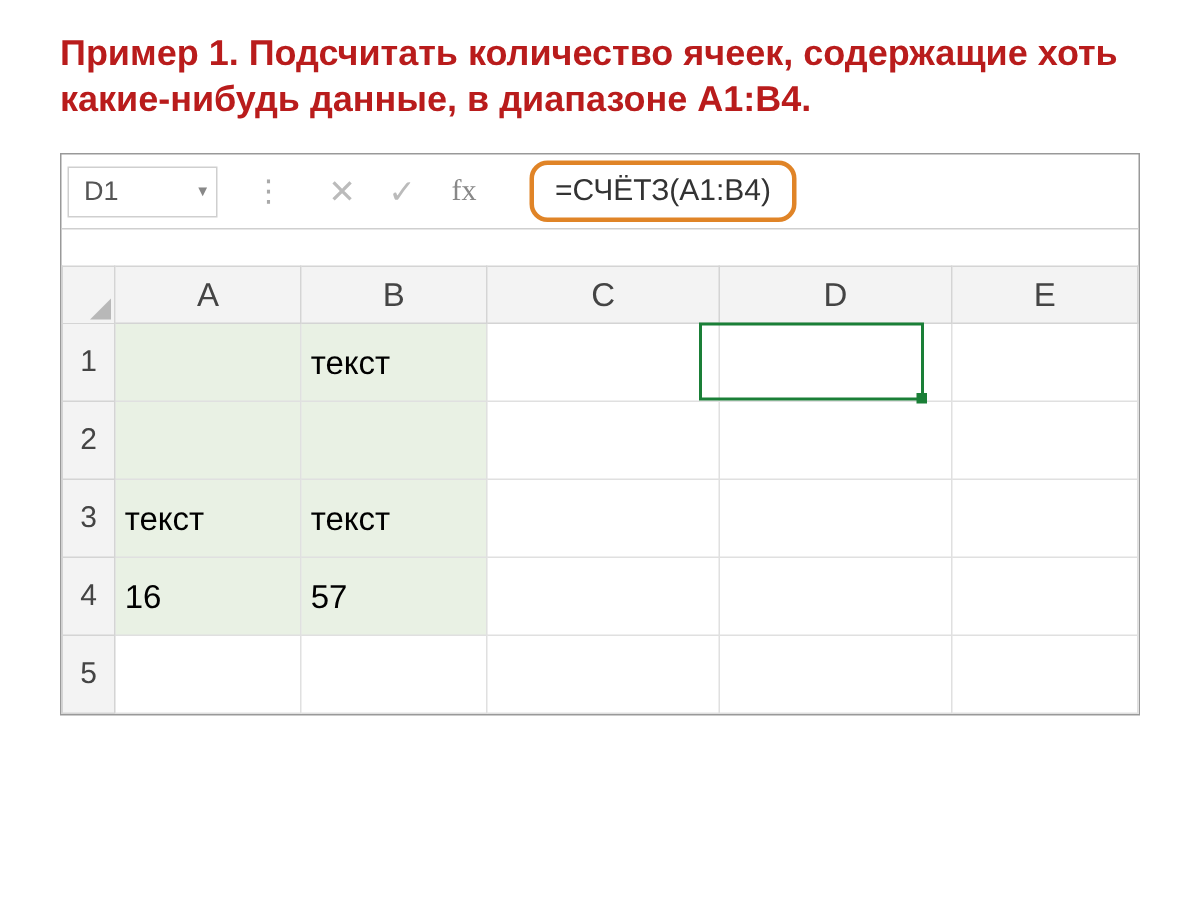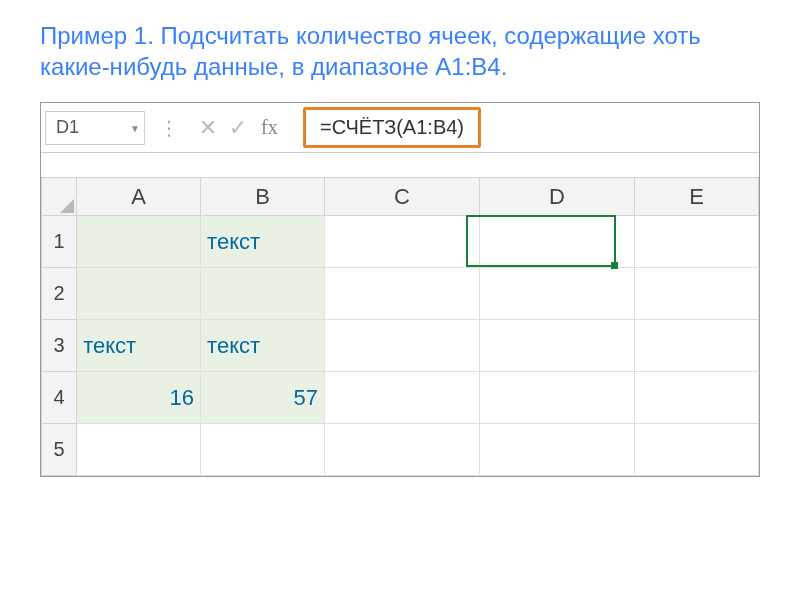--- a/index.html
+++ b/index.html
@@ -3,39 +3,39 @@
   <meta charset="utf-8">
   <style>
     * { box-sizing: border-box; margin: 0; padding: 0; }
     body {
       font-family: Arial, sans-serif;
       background: #fff;
       padding: 20px 40px;
       width: 800px;
     }
     .title {
-      color: #3b82f6;
+      color: #b91c1c;
       font-size: 24px;
-      font-weight: normal;
+      font-weight: bold;
       line-height: 1.3;
       margin-bottom: 20px;
     }
     .excel-shot {
       border: 1px solid #999;
       position: relative;
       width: 720px;
       background: #fff;
     }
     .formula-bar {
       display: flex;
       align-items: center;
       height: 50px;
       border-bottom: 1px solid #cfcfcf;
       padding: 0 4px;
-      gap: 0;
+      gap: 10px;
     }
     .name-box {
       width: 100px;
       height: 34px;
       border: 1px solid #cfcfcf;
       display: flex;
       align-items: center;
       padding: 0 10px;
       font-size: 18px;
       color: #555;
@@ -64,21 +64,21 @@
     }
     .fx-label {
       font-family: 'Times New Roman', serif;
       color: #888;
       font-size: 20px;
       margin: 0 8px;
       width: 30px;
     }
     .formula-highlight {
       border: 3px solid #e08427;
-      border-radius: 2px;
+      border-radius: 12px;
       padding: 6px 14px;
       font-size: 20px;
       color: #333;
       margin-left: 4px;
     }
     .grid-wrap {
       margin-top: 24px;
     }
     table.grid {
       border-collapse: collapse;
@@ -115,30 +115,30 @@
       font-size: 20px;
       color: #444;
       width: 34px;
       height: 52px;
       text-align: center;
     }
     td.cell {
       border: 1px solid #e0e0e0;
       height: 52px;
       font-size: 22px;
-      color: #0369a1;
+      color: #000000;
       padding: 0 6px;
       vertical-align: middle;
       background: #fff;
     }
     td.shaded {
       background: #e9f1e4;
     }
     td.cell.left { text-align: left; }
-    td.cell.right { text-align: right; }
+    td.cell.right { }
     .col-A { width: 120px; }
     .col-B { width: 120px; }
     .col-C { width: 150px; }
     .col-D { width: 150px; }
     .col-E { width: 120px; }
     .active-cell-overlay {
       position: absolute;
       border: 2px solid #1a7f37;
       pointer-events: none;
     }

